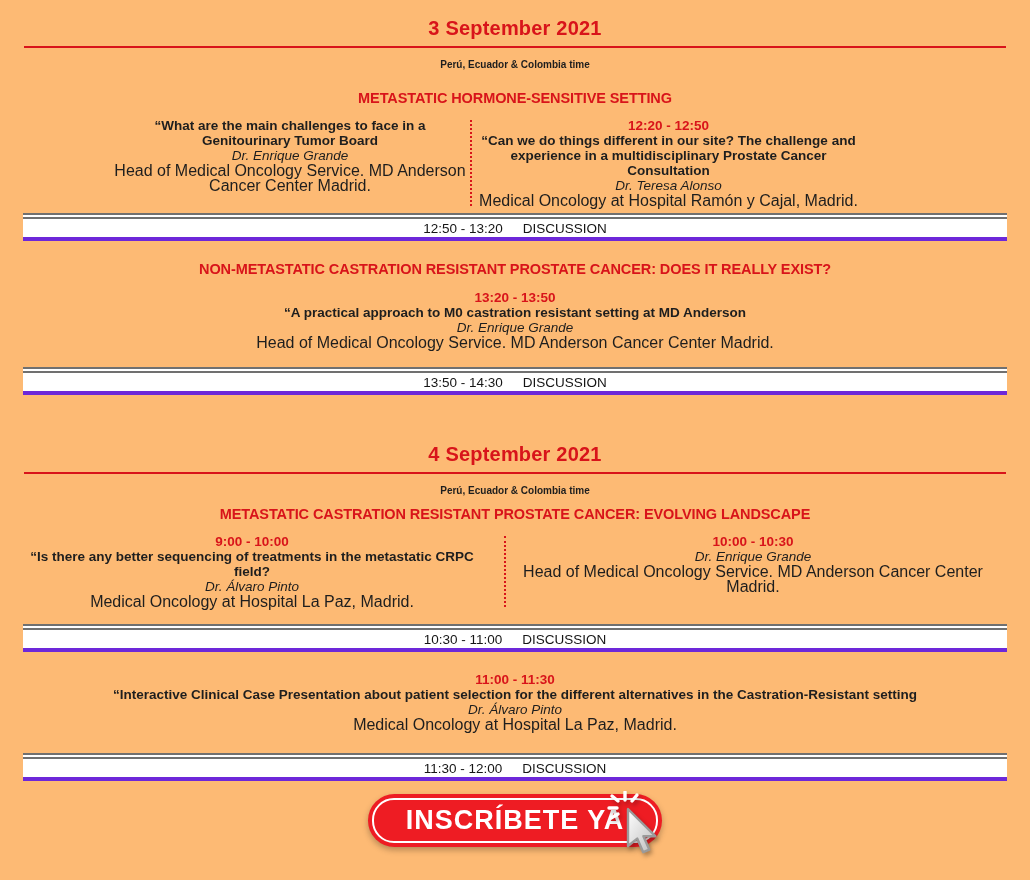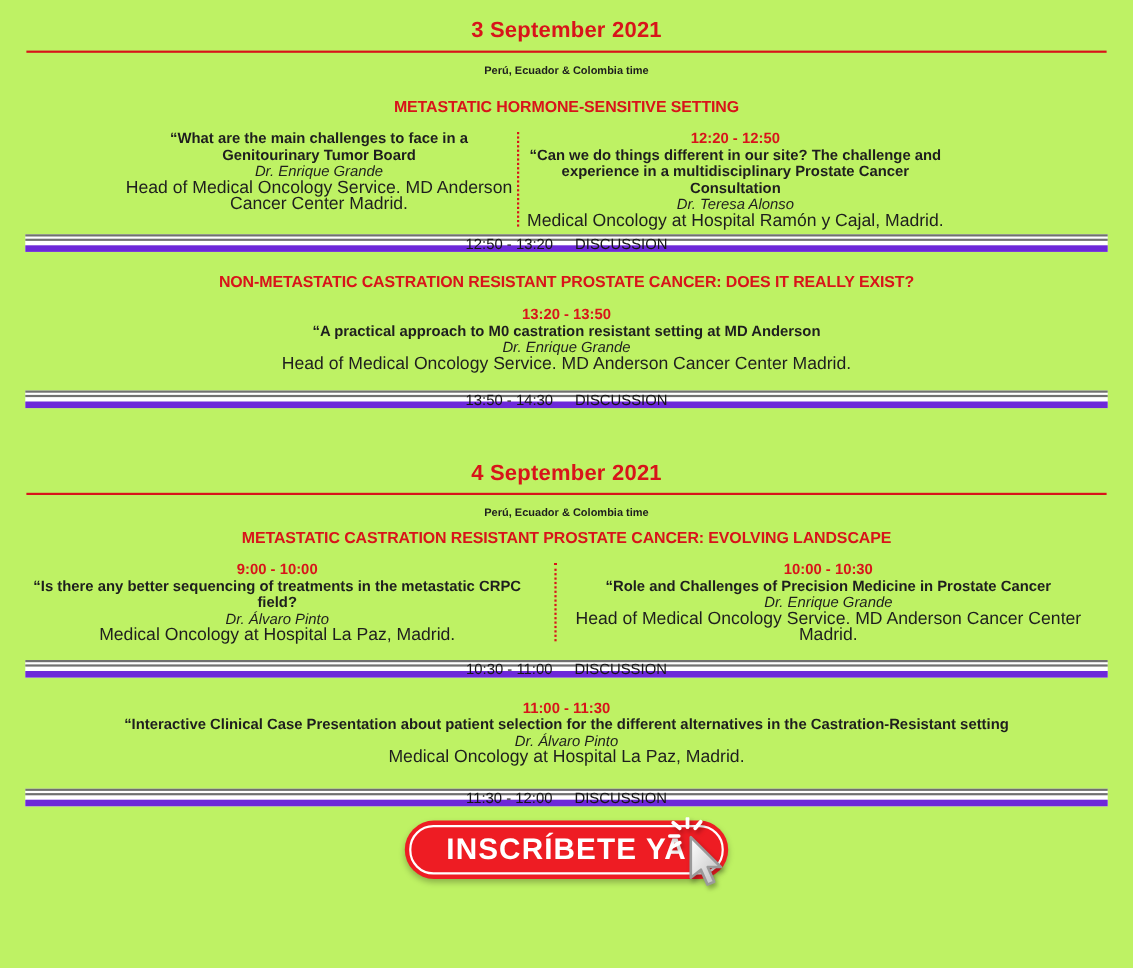--- a/index.html
+++ b/index.html
@@ -1,21 +1,21 @@
 <!DOCTYPE html>
 <html><head>
 <meta charset="utf-8">
 <style>
   * { box-sizing: border-box; }
   html, body { margin: 0; padding: 0; }
   .page {
     position: relative;
     width: 1030px;
     height: 880px;
-    background: #bef264;
+    background: #fdba74;
     overflow: hidden;
     font-family: "Liberation Sans", sans-serif;
     color: #1e1e1e;
   }
   .date-title {
     padding-top: 17px;
     text-align: center;
     font-size: 20px;
     font-weight: bold;
     color: #d8141a;
@@ -52,22 +52,22 @@
   .time    { color: #d8141a; font-weight: bold; font-size: 13.5px; line-height: 15px; }
   .s-title { font-weight: bold; font-size: 13.5px; line-height: 15px; }
   .speaker { font-style: italic; font-size: 13.5px; line-height: 15px; }
   .aff     { font-size: 16px; line-height: 15px; }
   .single-session { margin-top: 13px; text-align: center; padding: 0 25px; }
   .single-session.mt20 { margin-top: 20px; }
   .discussion-bar {
     margin: 5px 23px 0 23px;
     background: #ffffff;
     border-top: 6px double #707070;
-    border-bottom: 6px solid #6d28d9;
-    height: 16px;
+    border-bottom: 4px solid #6d28d9;
+    height: 28px;
     display: flex;
     align-items: center;
     justify-content: center;
     font-size: 13.5px;
     color: #151515;
   }
   .discussion-bar.mt17 { margin-top: 17px; }
   .discussion-bar.mt15 { margin-top: 15px; }
   .discussion-bar.mt21 { margin-top: 21px; }
   .disc-label { margin-left: 20px; }
@@ -167,21 +167,20 @@
   <div class="cols">
     <div class="col d2-left">
       <div class="time">9:00 - 10:00</div>
       <div class="s-title">“Is there any better sequencing of treatments in the metastatic CRPC field?</div>
       <div class="speaker">Dr. Álvaro Pinto</div>
       <div class="aff">Medical Oncology at Hospital La Paz, Madrid.</div>
     </div>
     <div class="divider"></div>
     <div class="col d2-right">
       <div class="time">10:00 - 10:30</div>
-      <div class="s-title">“Role and Challenges of Precision Medicine in Prostate Cancer</div>
       <div class="speaker">Dr. Enrique Grande</div>
       <div class="aff">Head of Medical Oncology Service. MD Anderson Cancer Center Madrid.</div>
     </div>
   </div>
 
   <div class="discussion-bar mt15">
     <span>10:30 - 11:00</span>
     <span class="disc-label">DISCUSSION</span>
   </div>
 

